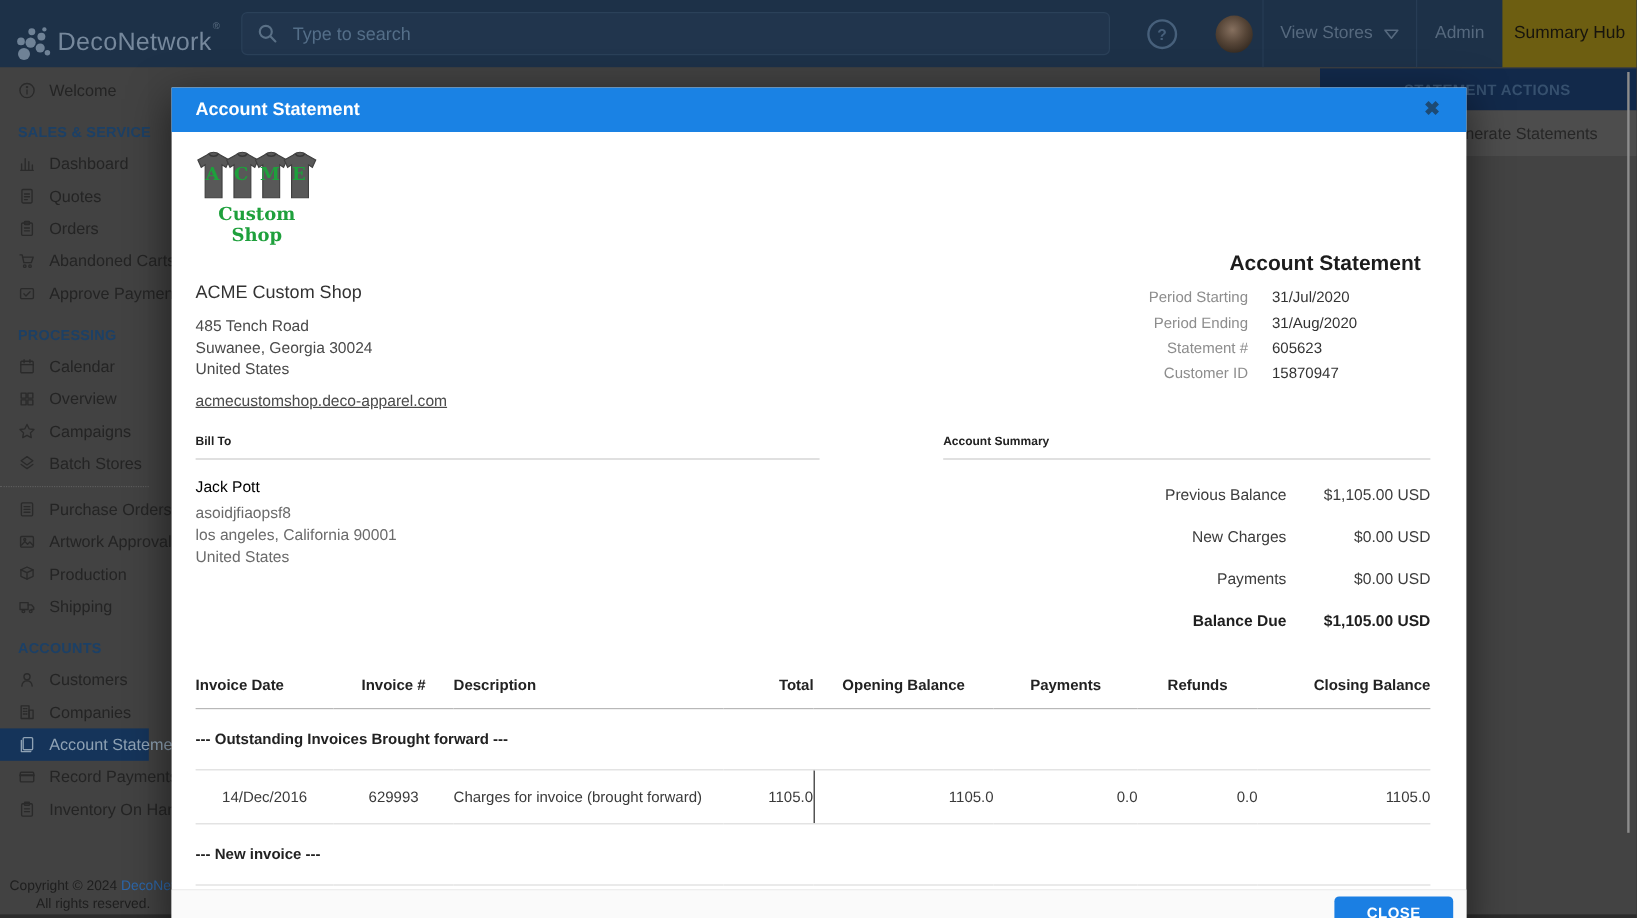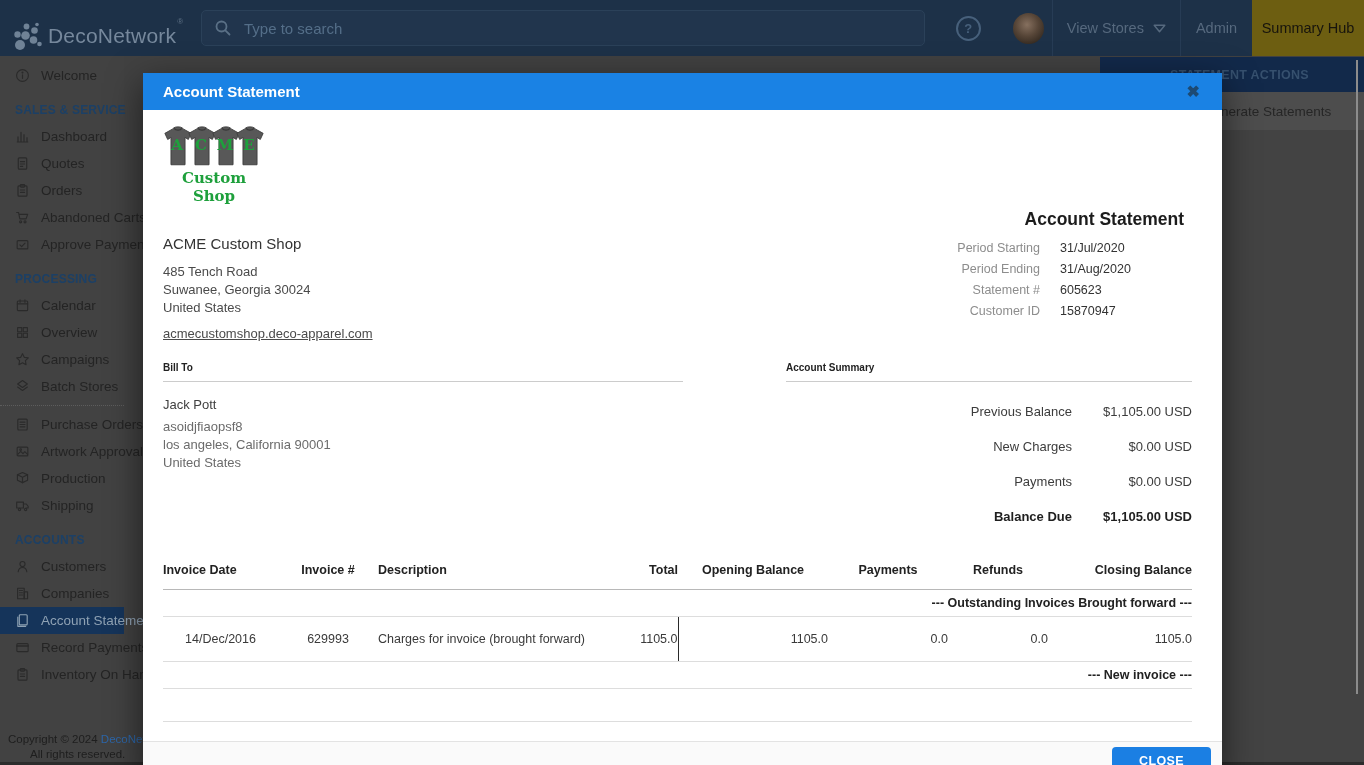--- a/index.html
+++ b/index.html
@@ -79,30 +79,30 @@
   .stmt-col{width:322px;padding-top:99px;}
   .stmt-heading{font-size:17.5px;font-weight:bold;color:#1c1c1c;text-align:right;padding-right:8px;margin-bottom:8px;}
   .stmt-row{display:grid;grid-template-columns:170px 132px;column-gap:20px;font-size:12.5px;line-height:21px;}
   .stmt-label{text-align:right;color:#8d8d8d;}
   .stmt-value{color:#333;}
 
   .mid-section{display:flex;justify-content:space-between;margin-top:20px;}
   .bill-col{width:520px;}
   .sum-col{width:406px;margin-left:32px;}
   .sec-head{font-size:10px;font-weight:bold;color:#222;padding-bottom:8px;border-bottom:1px solid #ccc;}
-  .bill-name{margin-top:15px;font-size:13px;color:#404040;}
+  .bill-name{margin-top:15px;font-size:13px;color:#000000;}
   .bill-lines{margin-top:6px;font-size:13px;color:#6b6b6b;line-height:1.4;}
   .sum-rows{margin-top:12px;}
   .sum-row{display:flex;justify-content:flex-end;align-items:center;height:35px;font-size:13px;color:#3c3c3c;}
   .sum-value{width:120px;text-align:right;}
   .sum-row.total{font-weight:bold;color:#1f1f1f;}
 
   .inv-table{width:100%;border-collapse:collapse;margin-top:23px;font-size:12.5px;table-layout:fixed;}
   .inv-table th{font-weight:bold;color:#222;padding:6px 0 12px;border-bottom:1px solid #b8b8b8;}
-  .inv-table td.section-row{text-align:right;font-weight:bold;padding:6px 0;border-bottom:1px solid #ddd;color:#222;}
+  .inv-table td.section-row{text-align:left;font-weight:bold;padding:18px 0;border-bottom:1px solid #ddd;color:#222;}
   .inv-table td.cell{padding:15px 0;border-bottom:1px solid #ddd;color:#3a3a3a;}
   .inv-table td.empty-row{height:30px;border-bottom:1px solid #ddd;}
   .ta-l{text-align:left;} .ta-c{text-align:center;} .ta-r{text-align:right;}
   .pl10{padding-left:10px;} .pl20{padding-left:20px;} .pl26{padding-left:26px;}
   .pr2{padding-right:2px;} .pr6{padding-right:6px;} .pr12{padding-right:12px;}
   .pr20{padding-right:20px;} .pr22{padding-right:22px;} .pr26{padding-right:26px;}
   .vline{border-left:1.5px solid #2a2a2a;}
 
   .modal-footer{position:absolute;bottom:0;left:0;right:0;height:37px;background:#fafafa;
                 border-top:1px solid #e3e3e3;border-radius:0 0 6px 6px;}

